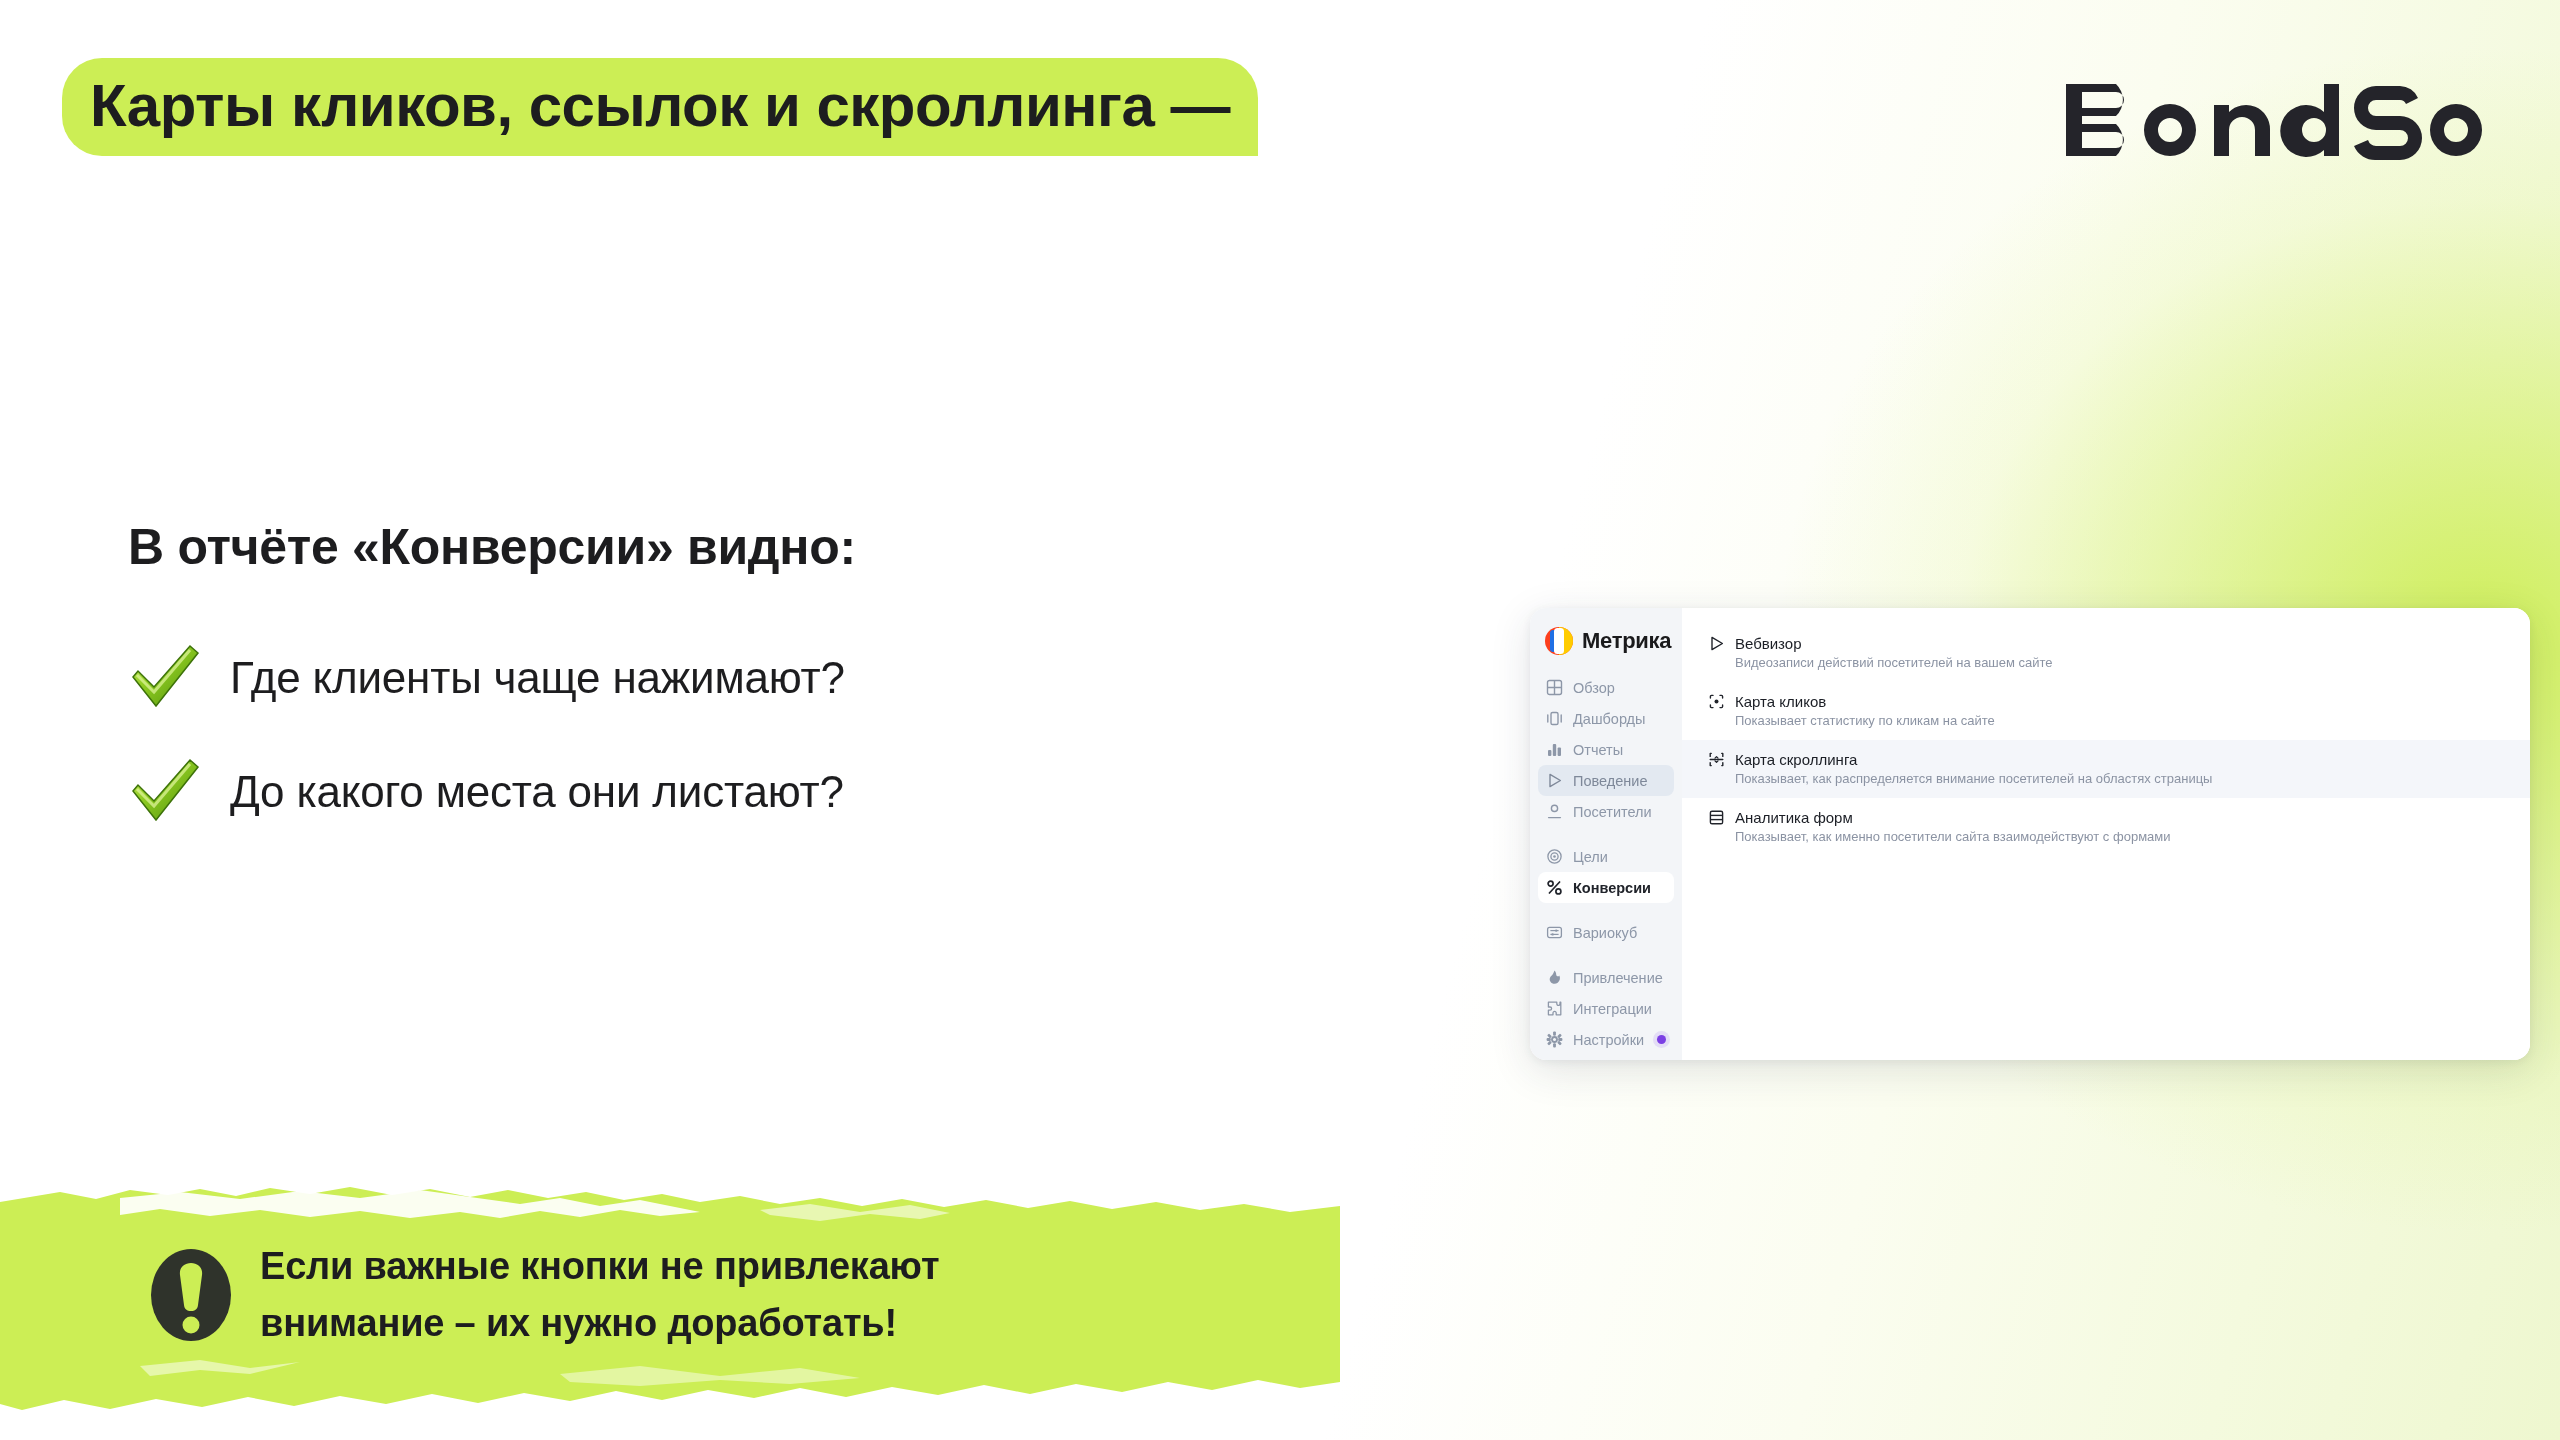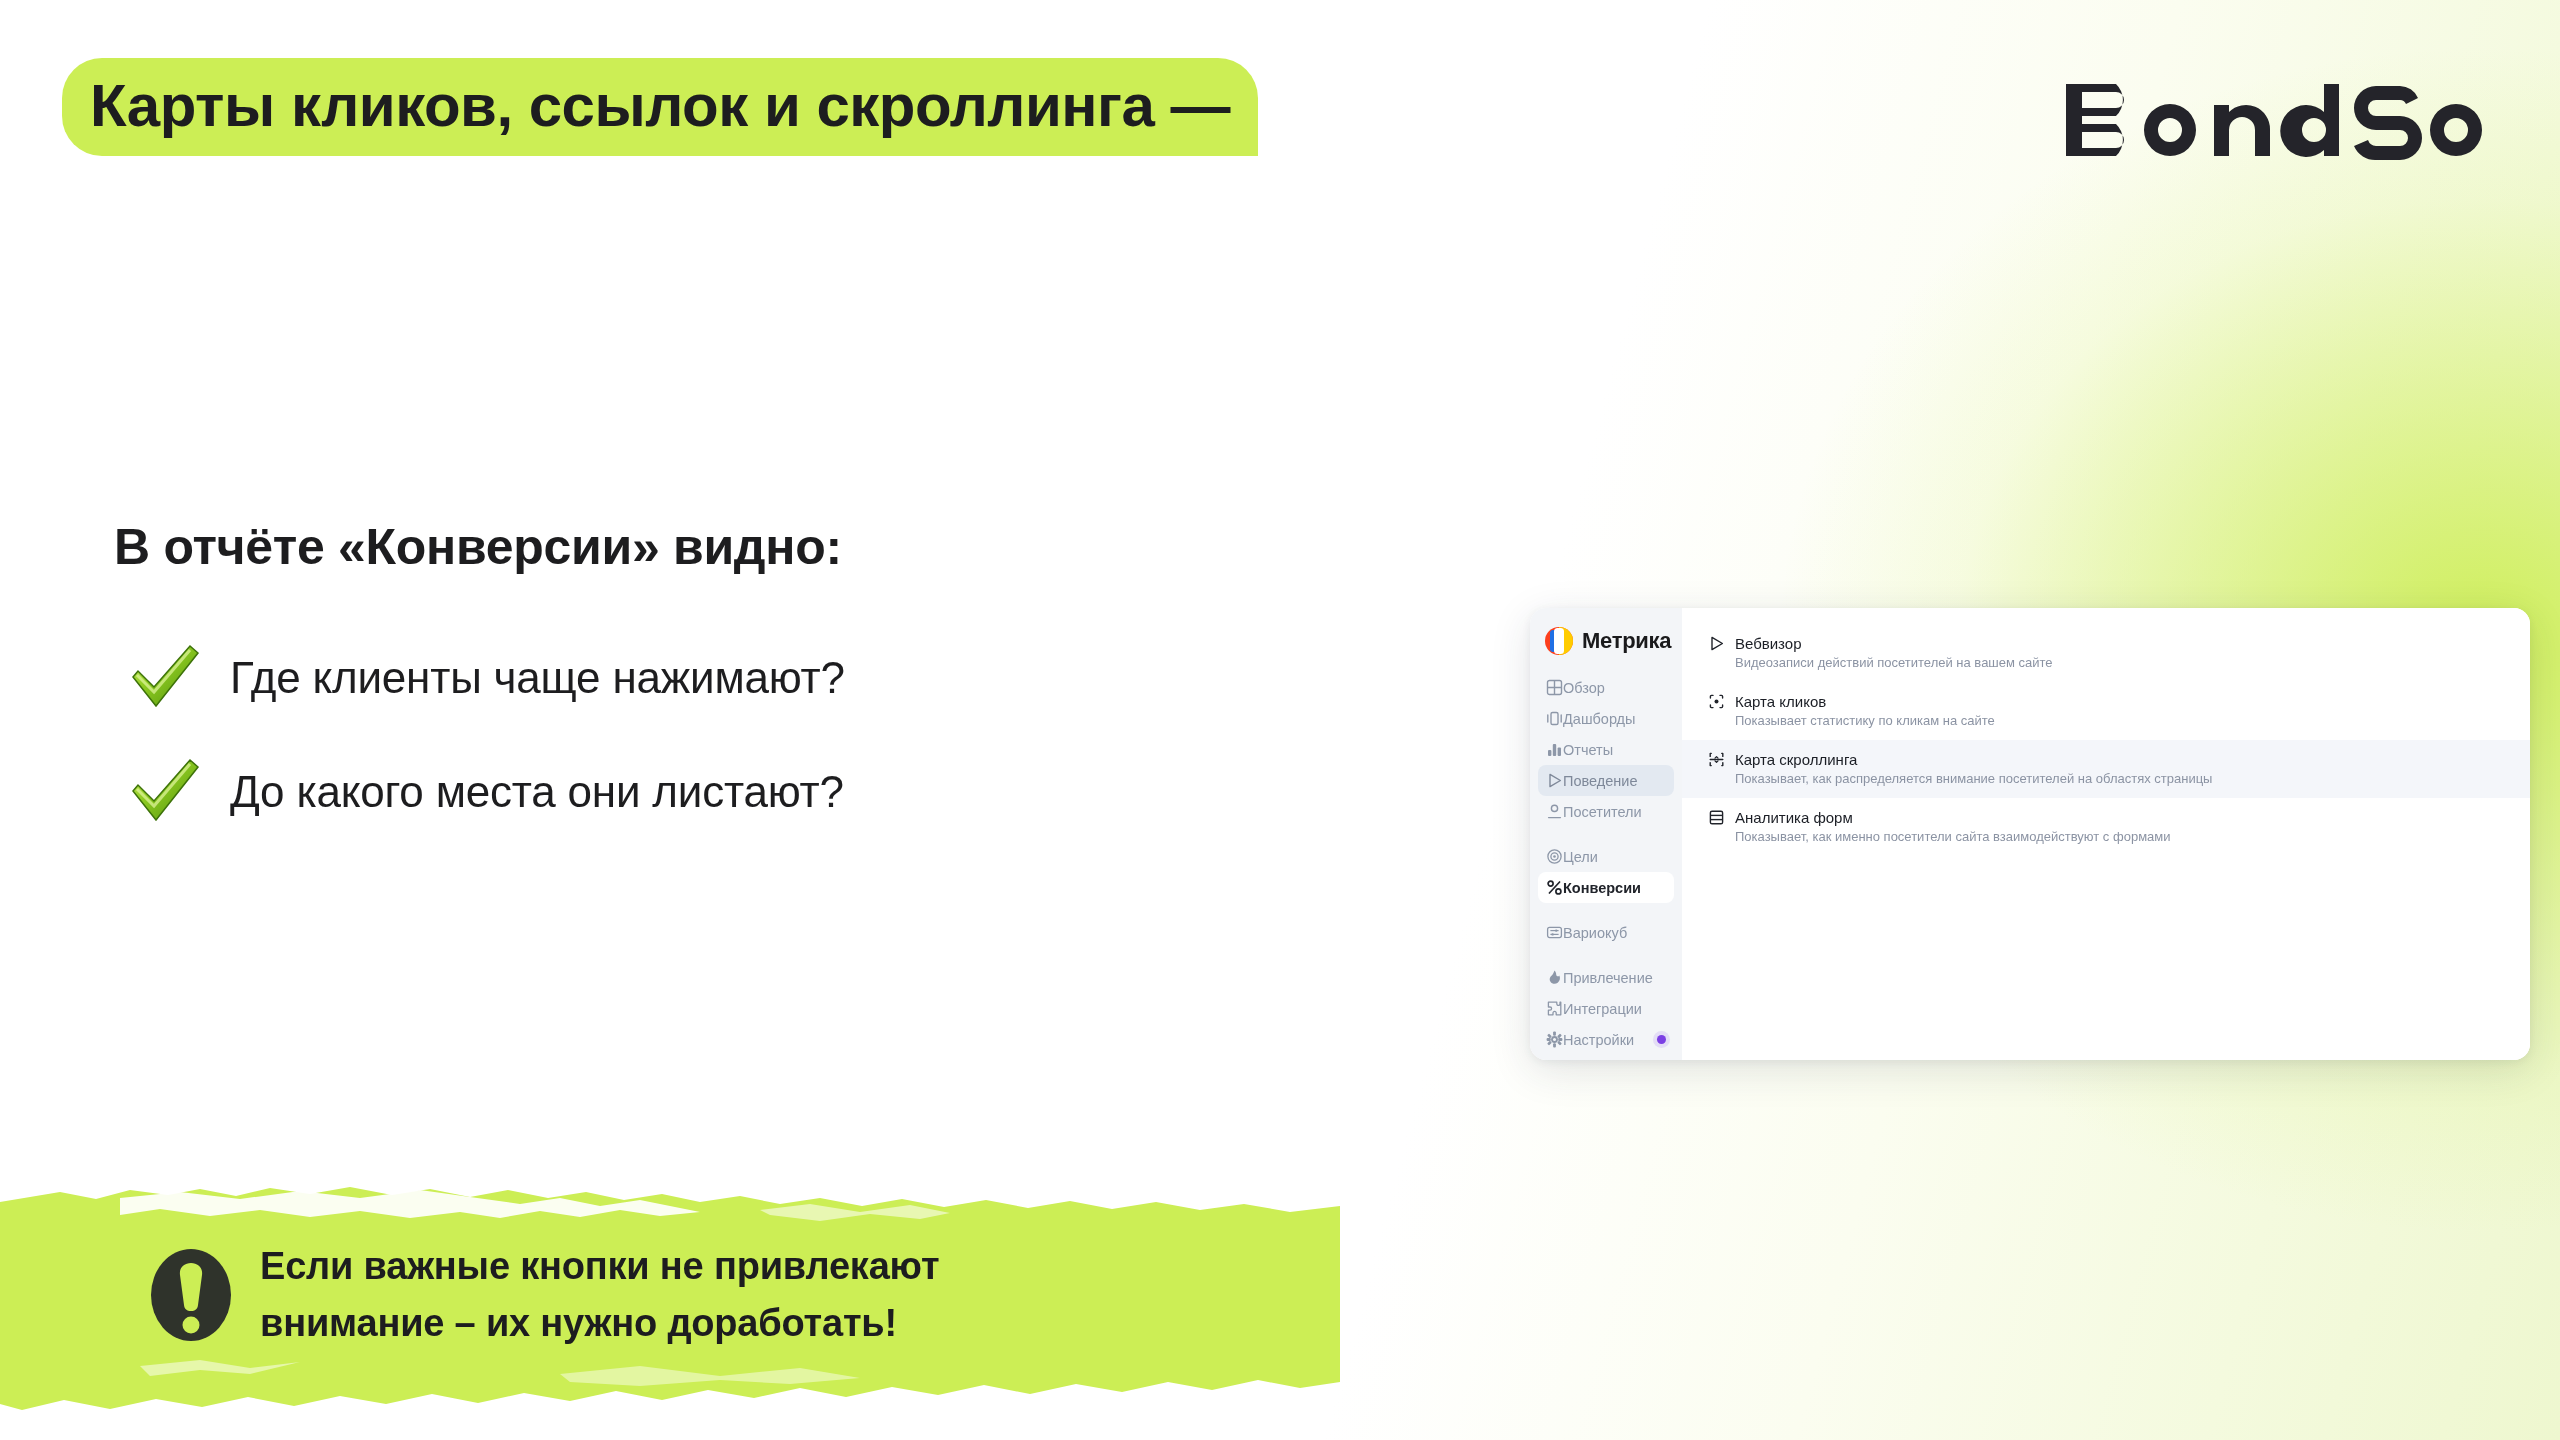--- a/index.html
+++ b/index.html
@@ -46,21 +46,21 @@
   
   #brand-logo{
     position:absolute;right:58px;top:78px;
     font-size:68px;font-weight:bold;color:#24242a;
     letter-spacing:-1px;
     font-family:"DejaVu Sans", sans-serif;
   }
 
   
   #subheading{
-    position:absolute;left:114px;top:518px;
+    position:absolute;left:128px;top:518px;
     font-size:50px;font-weight:bold;color:#1d1d1f;
     letter-spacing:-0.3px;
   }
 
   
   #bullets{
     position:absolute;left:128px;top:640px;width:1420px;
   }
   .bullet{
     display:flex;align-items:center;gap:28px;
@@ -108,21 +108,21 @@
     display:flex;align-items:center;gap:8px;
     padding:4px 0 16px 14px;
   }
   #metrika-logo-mark{width:30px;height:30px;flex:0 0 30px;}
   #metrika-brand-name{
     font-size:22px;font-weight:bold;color:#1a1a1c;letter-spacing:-0.3px;
   }
   .nav-group{padding:0 8px;}
   .nav-gap{height:14px;}
   .nav-item{
-    display:flex;align-items:center;
+    display:flex;align-items:center;gap:10px;
     height:31px;padding:0 8px;border-radius:8px;
     color:#8d97a8;font-size:14.5px;
     box-sizing:border-box;
   }
   .nav-item .nav-ic{width:17px;height:17px;flex:0 0 17px;display:block;}
   .nav-item.active-soft{background:#e3e9f1;color:#7e8899;}
   .nav-item.active-white{background:#ffffff;color:#21242b;font-weight:bold;}
   .nav-item.active-white .nav-ic{color:#21242b;}
   .nav-dot{
     width:9px;height:9px;border-radius:50%;

